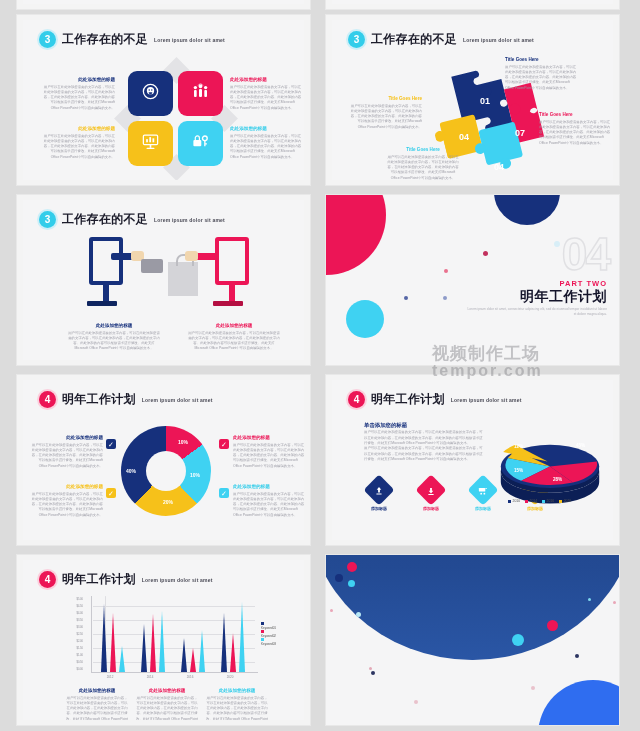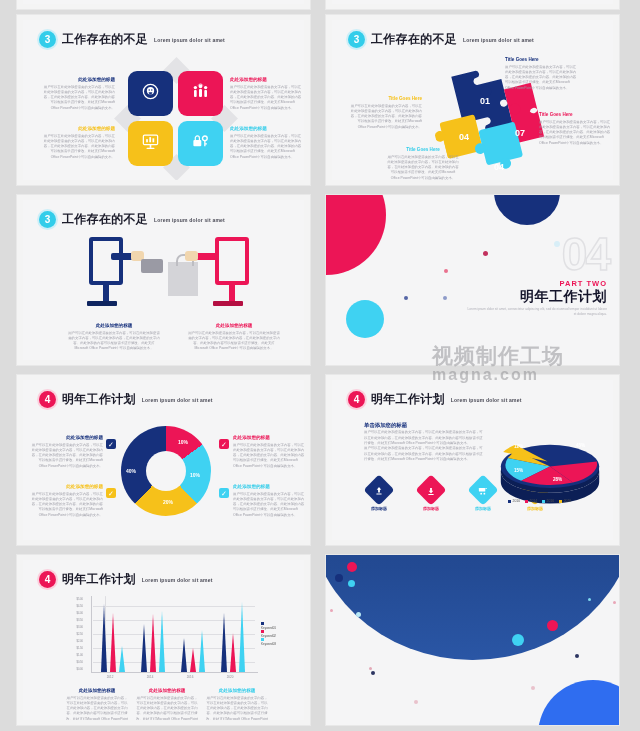--- a/index.html
+++ b/index.html
@@ -94,21 +94,21 @@
   .lg2 i{display:inline-block;width:3px;height:3px;margin-right:2px;}
 
   
   .lastbg{position:absolute;inset:0;background:#f5f5f6;overflow:hidden;}
   .bigarc{position:absolute;left:-6%;top:-118%;width:112%;height:180%;border-radius:50%;
           background:#1d3f82;background-image:linear-gradient(180deg,#1b3b7d 0%,#234a93 70%,#2a56a5 100%);}
 
   
   .wm{position:absolute;left:432px;top:345px;pointer-events:none;
       font-weight:bold;color:rgba(130,130,136,.45);letter-spacing:1px;line-height:1.05;}
-  .wm .w1{font-size:21px;}
+  .wm .w1{font-size:17px;}
   .wm .w2{font-size:16px;letter-spacing:2px;}
 </style>
 </head>
 <body>
 
 <div class="grid">
 
   <div class="slide" style="left:16px;top:-180px;width:295px;height:190px;">
     <div class="inner"></div>
   </div>
@@ -507,14 +507,14 @@
       <div class="dot" style="left:88px;top:145px;width:4px;height:4px;background:#e9c2cc;"></div>
       <div class="dot" style="left:262px;top:43px;width:3px;height:3px;background:#7fd9ef;"></div>
       <div class="dot" style="left:287px;top:46px;width:3px;height:3px;background:#e9a7b8;"></div>
     </div>
   </div>
 
 </div>
 
 <div class="wm">
   <div class="w1">视频制作工场</div>
-  <div class="w2">magna.com</div>
+  <div class="w2">tempor.com</div>
 </div>
 
 </body></html>

